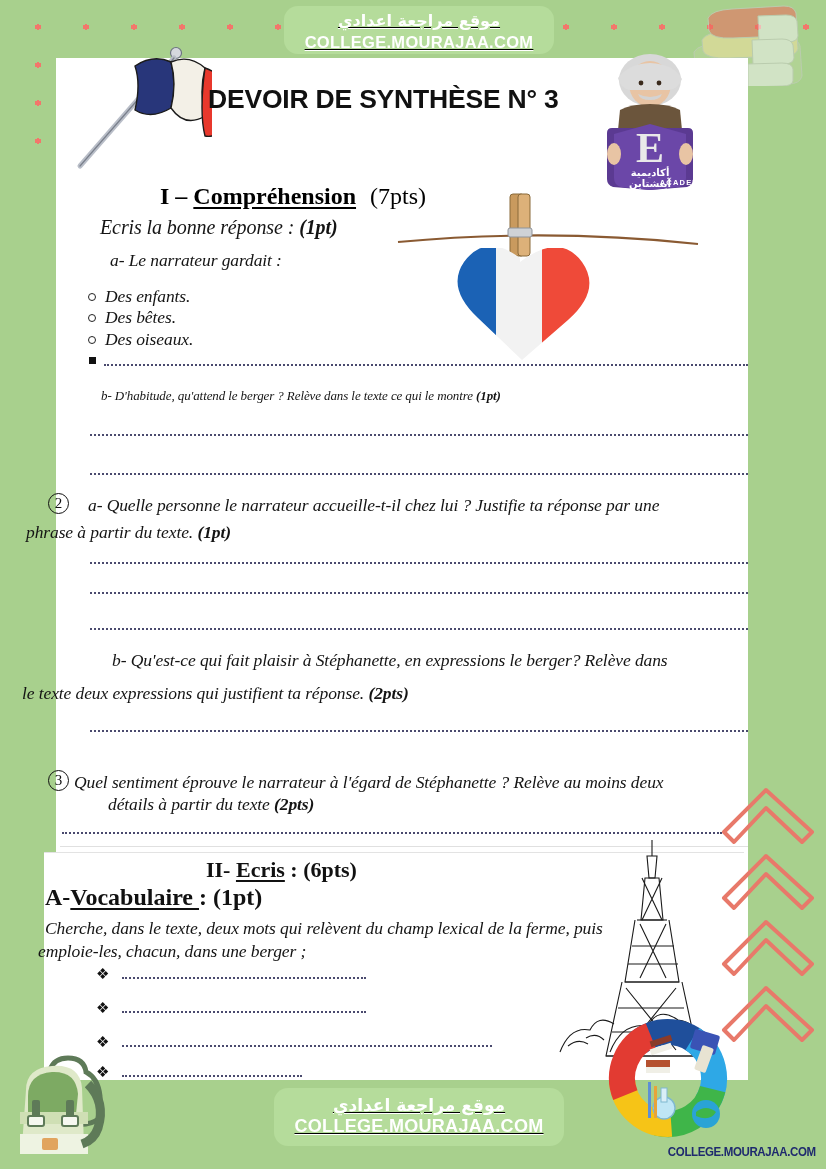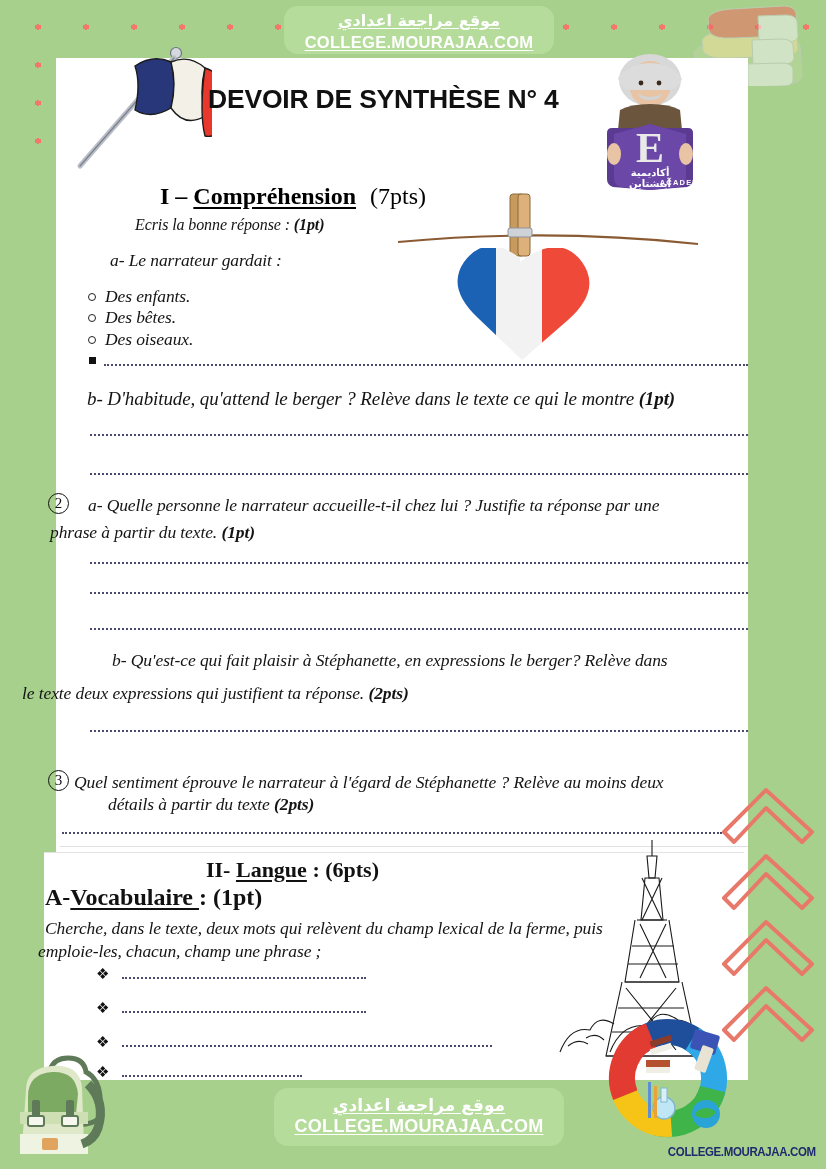--- a/index.html
+++ b/index.html
@@ -63,41 +63,41 @@
 
   
   .script {
     font-family: "Liberation Serif", serif;
     font-style: italic;
     color: #141414;
     letter-spacing: -.1px;
   }
   .b { font-weight: bold; font-style: italic; }
 
-  .q-ecris   { position:absolute; left:100px; top:216px; font-size:16px;margin-left:35px; }
+  .q-ecris   { position:absolute; left:100px; top:216px; font-size:20px; }
   .q-a       { position:absolute; left:110px; top:250px; font-size:17.5px; }
 
   .choice    { position:absolute; font-size:17.5px; }
   .choice .o {
     display:inline-block; width:8px; height:8px; border:1.3px solid #222;
     border-radius:50%; margin-right:9px; vertical-align:1px;
     font-style:normal;
   }
   .c1 { left:88px; top:286px; }
   .c2 { left:88px; top:307px; }
   .c3 { left:88px; top:329px; }
 
   .sq-bullet {
     position:absolute; left:89px; top:357px;
     width:7px; height:7px; background:#111;
   }
 
-  .q-1b  { position:absolute; left:87px; top:388px; font-size:19px; white-space:nowrap; }
+  .q-1b  { position:absolute; left:101px; top:388px; font-size:13px; white-space:nowrap; }
   .q-2a  { position:absolute; left:88px; top:495px; font-size:17.5px; white-space:nowrap; }
-  .q-2a2 { position:absolute; left:26px; top:522px; font-size:17.5px; white-space:nowrap;margin-left:24px; }
+  .q-2a2 { position:absolute; left:26px; top:522px; font-size:17.5px; white-space:nowrap; }
   .q-2b  { position:absolute; left:112px; top:650px; font-size:17.5px; white-space:nowrap; }
   .q-2b2 { position:absolute; left:22px; top:683px; font-size:17.5px; white-space:nowrap; }
   .q-3   { position:absolute; left:74px; top:772px; font-size:17.5px; white-space:nowrap;text-align:right; }
   .q-32  { position:absolute; left:108px; top:794px; font-size:17.5px; white-space:nowrap; }
 
   
   .circ {
     position:absolute;
     font-family:"Liberation Serif", serif; font-style:normal;
     font-size:15px; color:#111;
@@ -133,20 +133,21 @@
     font-family:"DejaVu Sans", sans-serif; font-style:normal;
   }
 
   
   .banner {
     position:absolute;
     background:#b5dc9b;
     border-radius:14px;
     text-align:center;
     font-family:"Liberation Sans", sans-serif;
+    text-decoration:underline;
   }
   .banner-top { left:284px; top:6px; width:270px; height:48px; padding-top:5px; }
   .banner-bot { left:274px; top:1088px; width:290px; height:58px; padding-top:7px; }
   .ban-ar {
     font-size:16px; font-weight:bold; color:#ffffff; direction:rtl;
     text-decoration:underline; text-underline-offset:2px; line-height:20px;
     font-family:"DejaVu Sans", sans-serif;
   }
   .ban-en {
     font-size:16.5px; font-weight:bold; color:#ffffff; letter-spacing:.3px;
@@ -342,21 +343,21 @@
   <svg viewBox="0 0 104 300" width="104" height="300">
     <g fill="none" stroke="#e8796a" stroke-width="4" stroke-linejoin="round">
       <path d="M8 54 L50 12 L96 54 L86 64 L50 30 L18 64 Z"></path>
       <path d="M8 120 L50 78 L96 120 L86 130 L50 96 L18 130 Z"></path>
       <path d="M8 186 L50 144 L96 186 L86 196 L50 162 L18 196 Z"></path>
       <path d="M8 252 L50 210 L96 252 L86 262 L50 228 L18 262 Z"></path>
     </g>
   </svg>
 </div>
 
-<div class="doc-title">DEVOIR DE SYNTHÈSE N° 4</div>
+<div class="doc-title">DEVOIR DE SYNTHÈSE N° 3</div>
 
 <div class="sec1-head">
   <span>I –</span>
   <span class="u">Compréhension</span>
   <span class="pts">(7pts)</span>
 </div>
 
 <div class="script q-ecris">
   <span>Ecris la bonne réponse :</span>
   <span class="b">(1pt)</span>
@@ -403,28 +404,28 @@
 <div class="circ circ-3">3</div>
 <div class="script q-3">Quel sentiment éprouve le narrateur à l'égard de Stéphanette ?  Relève au moins deux</div>
 <div class="script q-32">
   <span>détails à partir du texte</span>
   <span class="b">(2pts)</span>
 </div>
 <div class="dline" style="left:62px;top:832px;width:660px;"></div>
 
 <div class="sec2-head">
   <span>II-</span>
-  <span class="u">Langue</span>
+  <span class="u">Ecris</span>
   <span>: (6pts)</span>
 </div>
 <div class="sec2-sub">
   <span>A-</span><span class="u">Vocabulaire </span><span>: (1pt)</span>
 </div>
 <div class="script sec2-p1">Cherche, dans le texte, deux mots qui relèvent du champ lexical de la ferme, puis</div>
-<div class="script sec2-p2">emploie-les, chacun, champ une phrase ;</div>
+<div class="script sec2-p2">emploie-les, chacun, dans une berger ;</div>
 
 <div class="dia" style="top:965px;">❖</div>
 <div class="dline" style="left:122px;top:977px;width:244px;"></div>
 
 <div class="dia" style="top:999px;">❖</div>
 <div class="dline" style="left:122px;top:1011px;width:244px;"></div>
 
 <div class="dia" style="top:1033px;">❖</div>
 <div class="dline" style="left:122px;top:1045px;width:370px;"></div>
 

